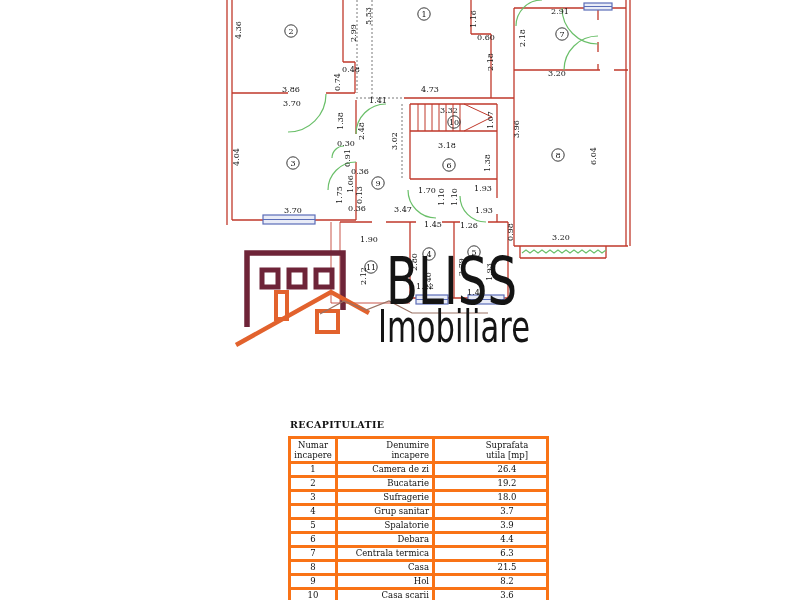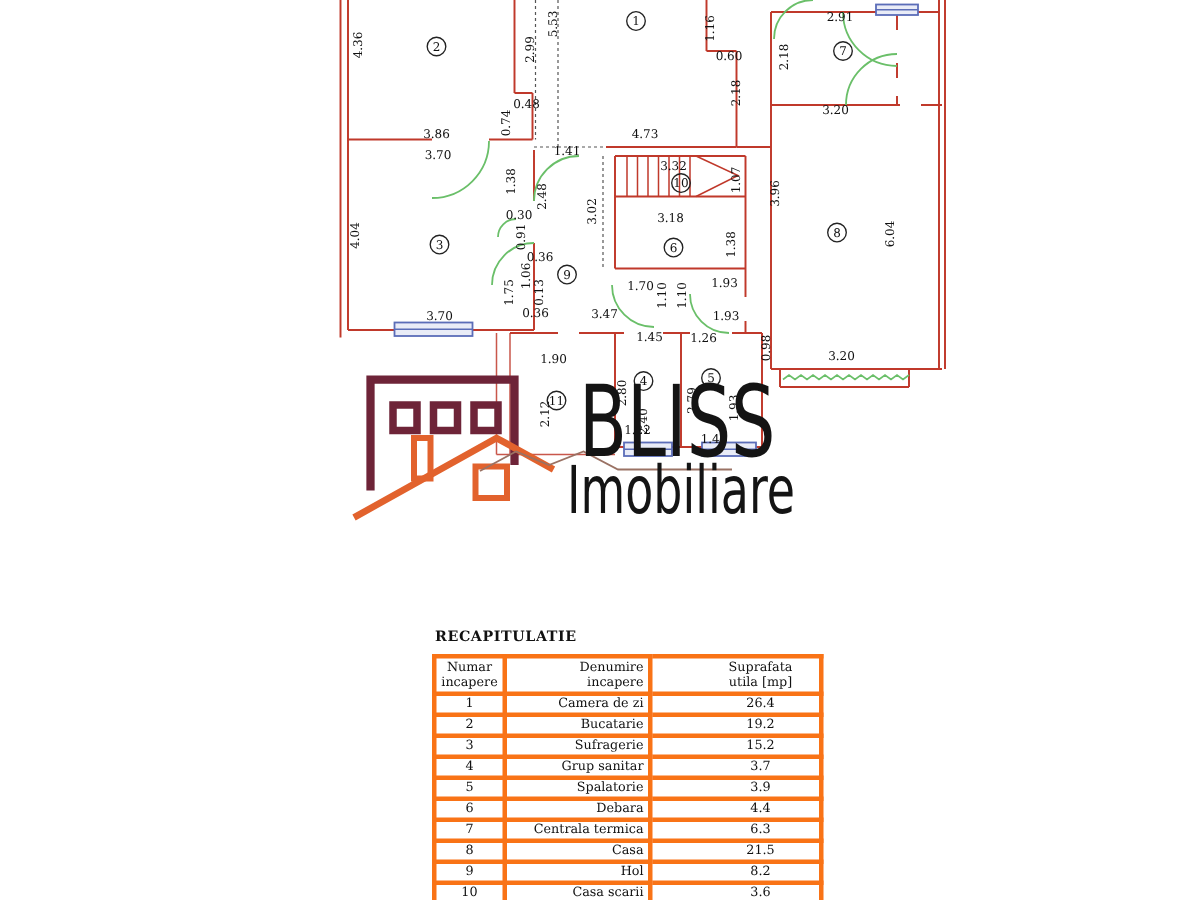--- a/index.html
+++ b/index.html
@@ -205,21 +205,21 @@
           <td class="c-area">26.4</td>
         </tr>
         <tr>
           <td class="c-nr">2</td>
           <td class="c-name">Bucatarie</td>
           <td class="c-area">19.2</td>
         </tr>
         <tr>
           <td class="c-nr">3</td>
           <td class="c-name">Sufragerie</td>
-          <td class="c-area">15.2</td>
+          <td class="c-area">18.0</td>
         </tr>
         <tr>
           <td class="c-nr">4</td>
           <td class="c-name">Grup sanitar</td>
           <td class="c-area">3.7</td>
         </tr>
         <tr>
           <td class="c-nr">5</td>
           <td class="c-name">Spalatorie</td>
           <td class="c-area">3.9</td>

